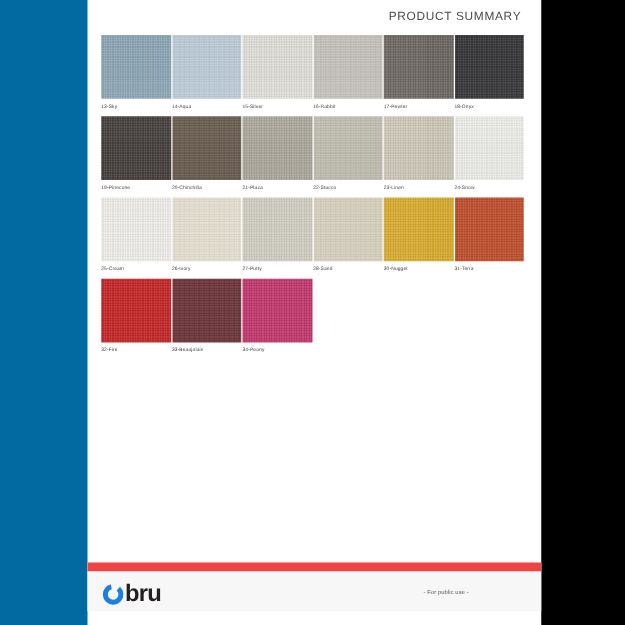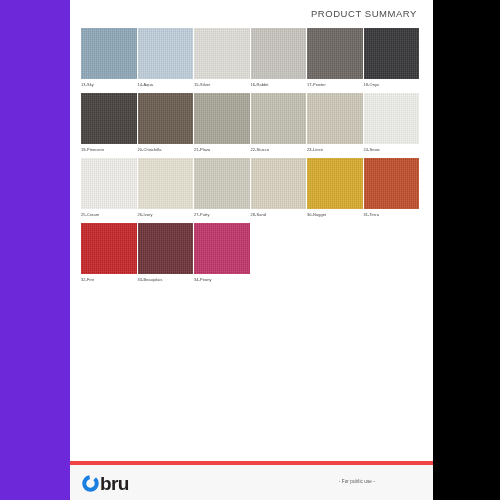--- a/index.html
+++ b/index.html
@@ -5,21 +5,21 @@
   * { box-sizing: border-box; margin: 0; padding: 0; }
   html, body {
     width: 500px; height: 500px;
     background: #000;
     font-family: "Liberation Sans", sans-serif;
     overflow: hidden;
   }
   #viewport {
     position: relative;
     width: 428px; height: 500px;
-    background: #6d28d9;
+    background: #0369a1;
   }
   
   #page {
     position: absolute;
     left: 70px; top: 0;
     width: 363px; height: 500px;
     background: #ffffff;
   }
   #page-title {
     position: absolute;
@@ -62,24 +62,24 @@
   .swatch-label {
     margin-top: 3px;
     font-size: 3.9px;
     line-height: 5px;
     color: #3d3d3d;
     letter-spacing: 0.12px;
     white-space: nowrap;
   }
   #footer-band {
     position: absolute;
-    left: 0; bottom: 0;
+    left: 0; bottom: 11px;
     width: 363px; height: 39px;
     background: #f7f7f7;
-    border-top: 4px solid #ef4444;
+    border-top: 7px solid #ef4444;
   }
   #footer-logo {
     position: absolute;
     left: 12px; top: 9px;
     display: flex;
     align-items: center;
     gap: 1px;
   }
   #logo-ring {
     display: block;

